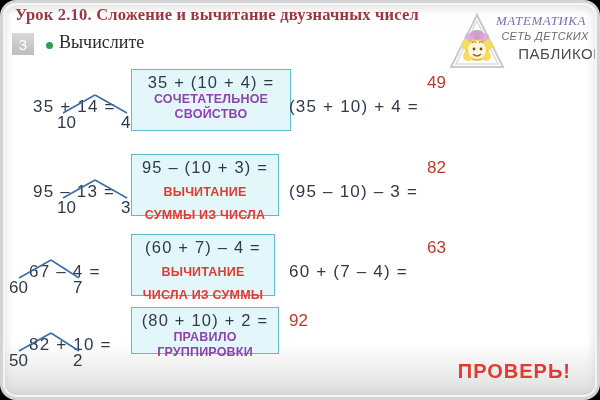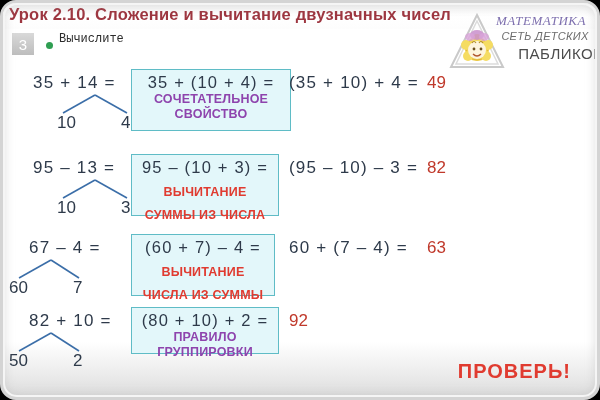--- a/index.html
+++ b/index.html
@@ -22,43 +22,43 @@
     content:"";position:absolute;inset:0;border-radius:14px;
     box-shadow:inset 0 0 0 2px #f5f5f5, inset 0 0 8px 3px rgba(180,180,180,.35);
     pointer-events:none;
   }
   
   .hdr-band{
     position:absolute;left:0;top:0;width:600px;height:26px;
     background:linear-gradient(180deg,#f2f2f2 0%,#ffffff 55%,#fdfdfd 100%);
   }
   .lesson-title{
-    position:absolute;left:6px;top:2px;
-    font-family:Liberation Sans, sans-serif;
+    position:absolute;left:12px;top:2px;
+    font-family:Liberation Serif, serif;
     font-size:16.5px;font-weight:700;color:#9d3640;
     letter-spacing:.2px;white-space:nowrap;
     text-shadow:0 1px 0 rgba(255,255,255,.9);
     text-align:right;
   }
   
   .task-badge{
     position:absolute;left:9px;top:30px;width:22px;height:22px;
     background:linear-gradient(180deg,#d9d9d9,#bdbdbd);
     color:#ffffff;font-size:15px;font-weight:400;
     display:flex;align-items:center;justify-content:center;
     font-family:"Liberation Sans",sans-serif;
   }
   .task-bullet{
     position:absolute;left:43px;top:39px;width:7px;height:7px;
     border-radius:50%;background:#2f9e52;
   }
   .task-word{
     position:absolute;left:56px;top:29px;
-    font-size:12px;color:#2b2b2b;font-weight:400;
-    font-family:Liberation Mono, monospace;
+    font-size:18px;color:#2b2b2b;font-weight:400;
+    font-family:Liberation Serif, serif;
   }
   
   .logo{position:absolute;right:4px;top:2px;width:146px;height:70px;}
   .logo-txt1,.logo-txt2,.logo-txt3{
     position:absolute;font-weight:400;text-align:center;white-space:nowrap;
   }
   .logo-txt1{
     left:44px;top:8px;width:100px;font-size:13px;color:#7d6fae;
     font-family:"Liberation Serif",serif;font-style:italic;letter-spacing:.5px;
   }
@@ -68,21 +68,21 @@
   }
   .logo-txt3{
     left:68px;top:40px;width:92px;font-size:15px;color:#4b4b4b;
     font-family:"Liberation Sans",sans-serif;letter-spacing:.5px;
   }
   
   .row{position:absolute;left:0;width:600px;}
   .expr{
     position:absolute;
     font-size:17px;color:#2e3a4a;font-family:"Liberation Sans",sans-serif;
-    white-space:nowrap;letter-spacing:1.2px;
+    white-space:nowrap;letter-spacing:1.2px;margin-top:24px;
   }
   .leaf{
     position:absolute;
     font-size:17px;color:#2e3a4a;font-family:"Liberation Sans",sans-serif;
     white-space:nowrap;
   }
   .answer{
     position:absolute;
     font-size:17px;color:#c0392b;font-family:"Liberation Sans",sans-serif;
     white-space:nowrap;

